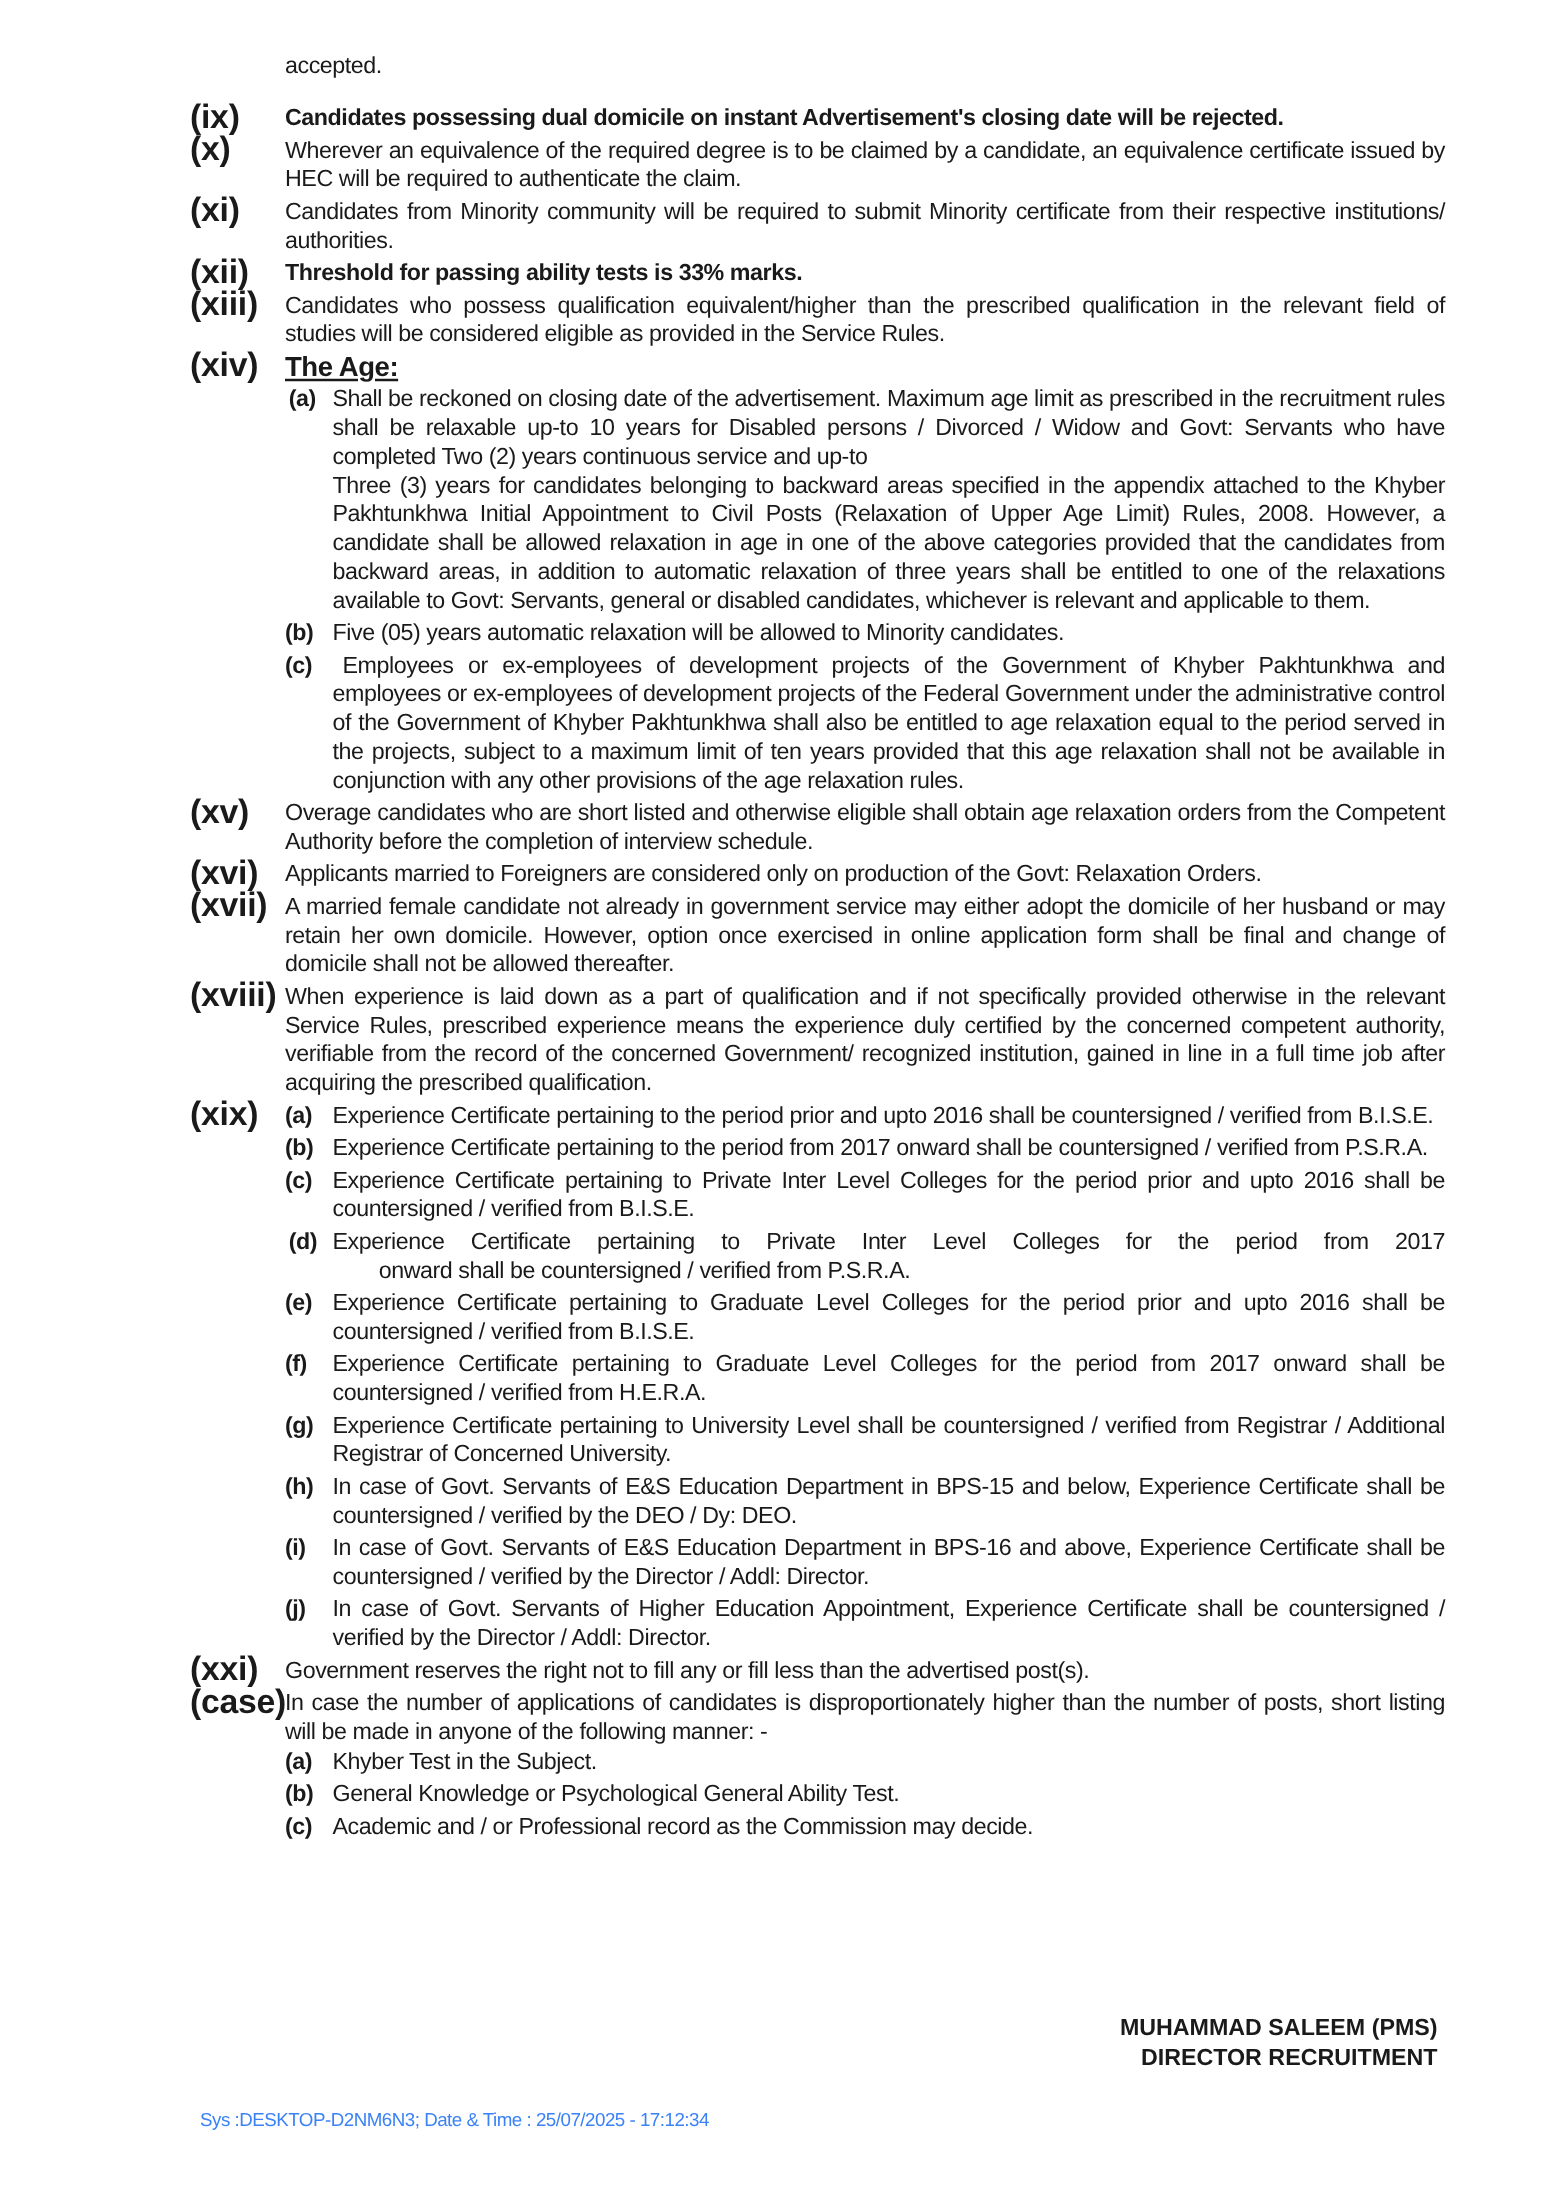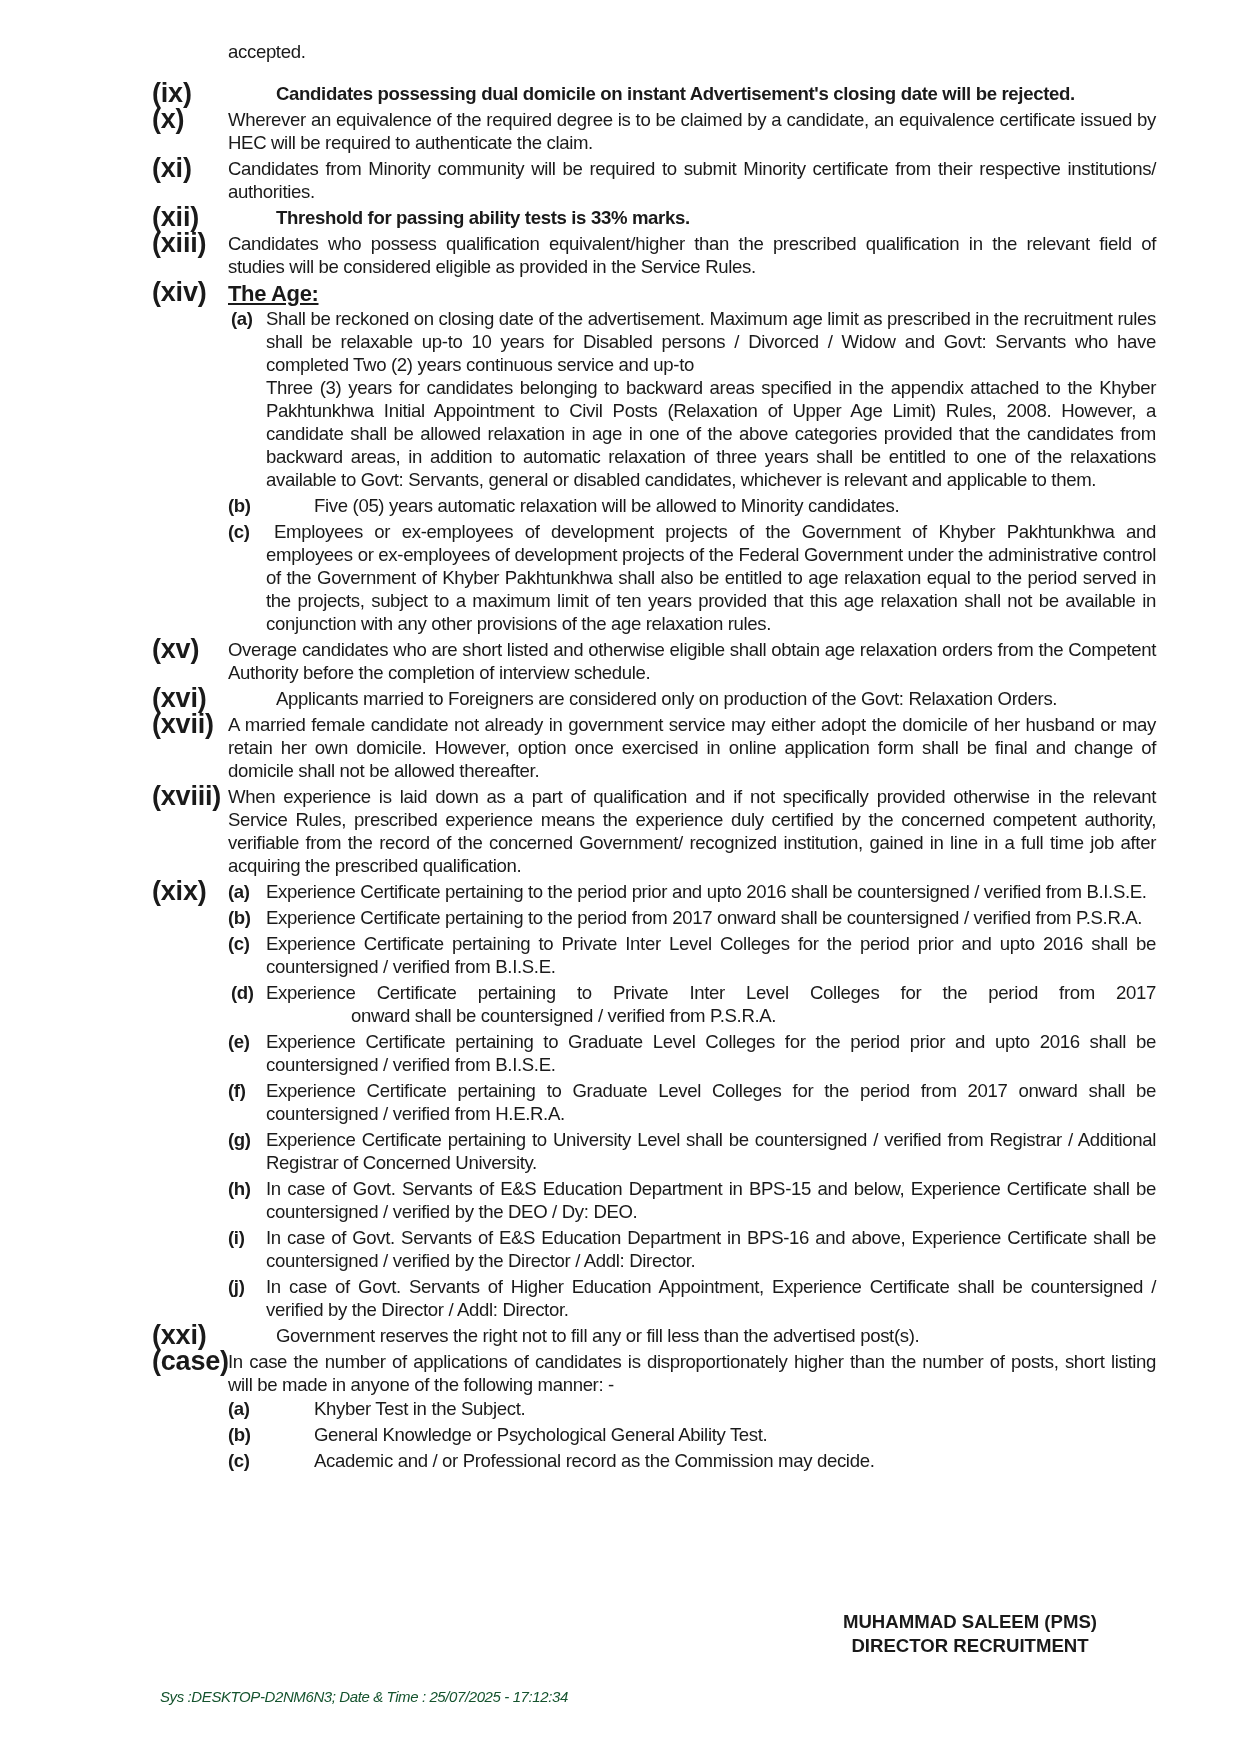--- a/index.html
+++ b/index.html
@@ -41,21 +41,21 @@
     }
     .num {
       position: absolute;
       left: 0;
       top: 0;
       font-weight: bold;
       font-size: 27px;
       letter-spacing: -0.2px;
     }
     .text { text-align: justify; }
-    .text.nojust { text-align: left; margin-left: 48px; }
+    .text.nojust { text-align: left; }
     .bold { font-weight: bold; }
     .heading {
       font-weight: bold;
       text-decoration: underline;
       font-size: 22px;
       line-height: 25px;
     }
     .subs { margin-top: 1px; }
     .sub {
       position: relative;
@@ -68,32 +68,31 @@
       top: 0;
       font-weight: bold;
     }
     .sub.shift .slabel { left: 3px; }
     .sub.hang2 .l2 { padding-left: 37px; }
     .signature {
       position: absolute;
       left: 790px;
       top: 1610px;
       width: 360px;
-      text-align: center;
+      text-align: right;
       font-weight: bold;
       font-size: 18.6px;
       line-height: 24px;
     }
     .footer {
       position: absolute;
       left: 160px;
       top: 1688px;
-      font-style: italic;
       font-size: 15px;
-      color: #14532d;
+      color: #3b82f6;
       letter-spacing: -0.4px;
     }
   </style>
 </head>
 <body>
 
 <div class="page">
   <div class="doc">
 
     <div class="cont text">accepted.</div>

